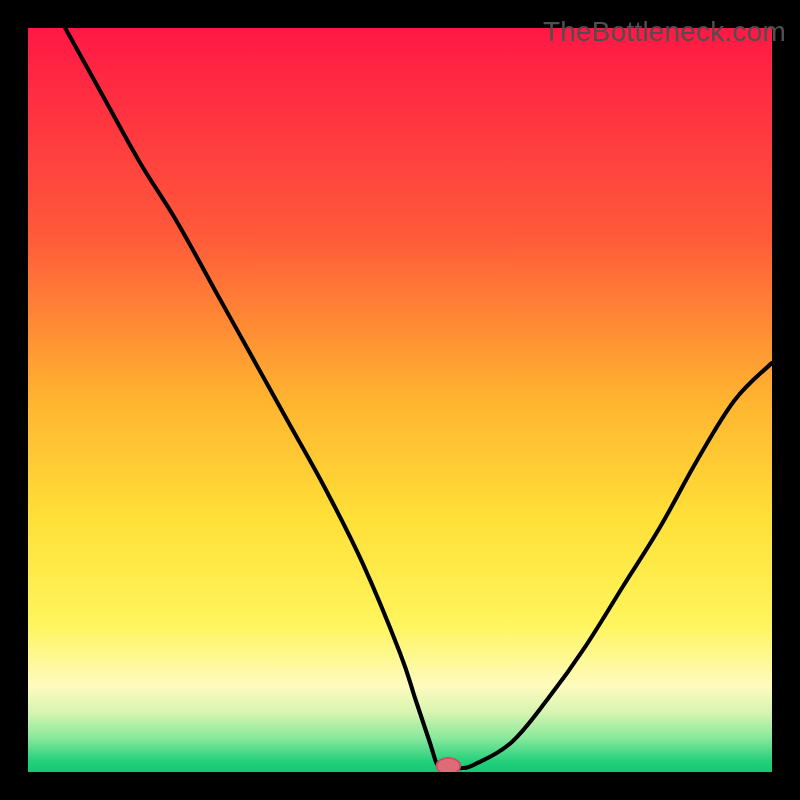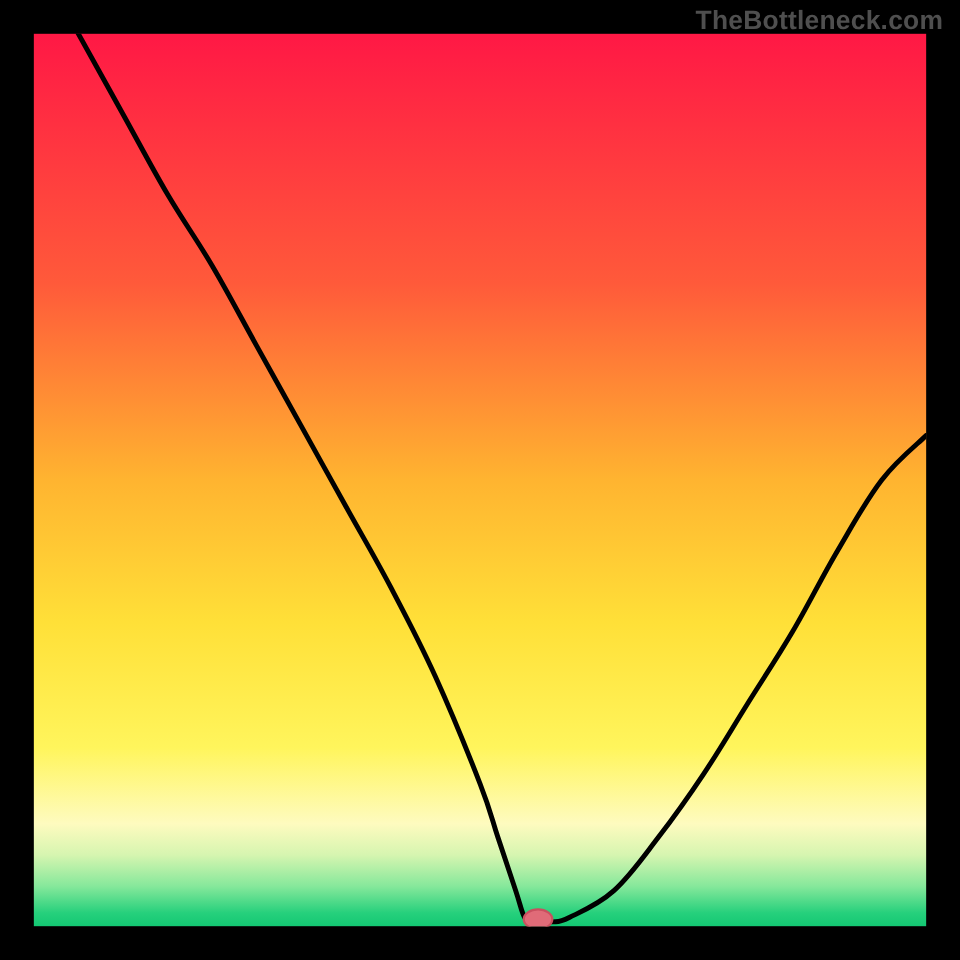--- a/index.html
+++ b/index.html
@@ -12,25 +12,25 @@
     font-family: Arial, Helvetica, sans-serif;
   }
   .frame {
     position: relative;
     width: 800px;
     height: 800px;
     background: #000;
   }
   .watermark {
     position: absolute;
-    top: 4px;
+    top: 16px;
     right: 14px;
     color: #4f4f4f;
-    font-size: 22px;
-    font-weight: 700;
+    font-size: 28px;
+    font-weight: 400;
     letter-spacing: 0.2px;
     z-index: 20;
   }
   svg.plot {
     position: absolute;
     left: 28px;
     top: 28px;
     width: 744px;
     height: 744px;
     display: block;

